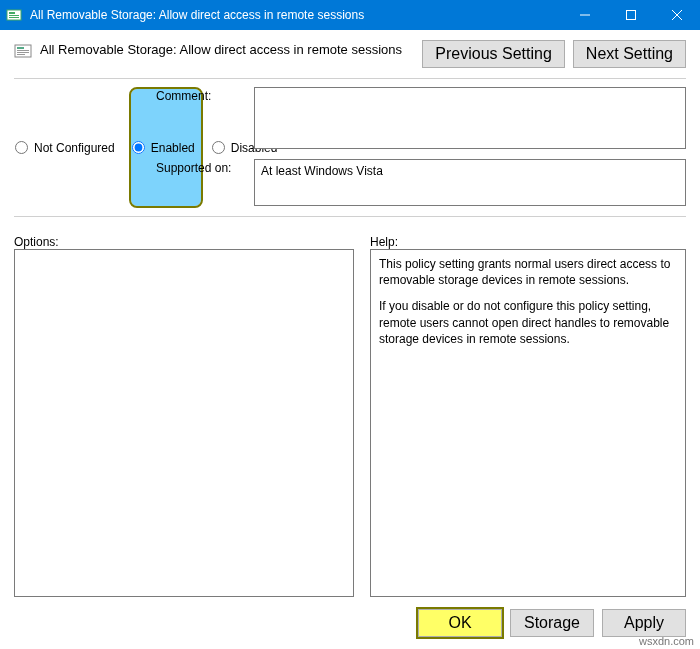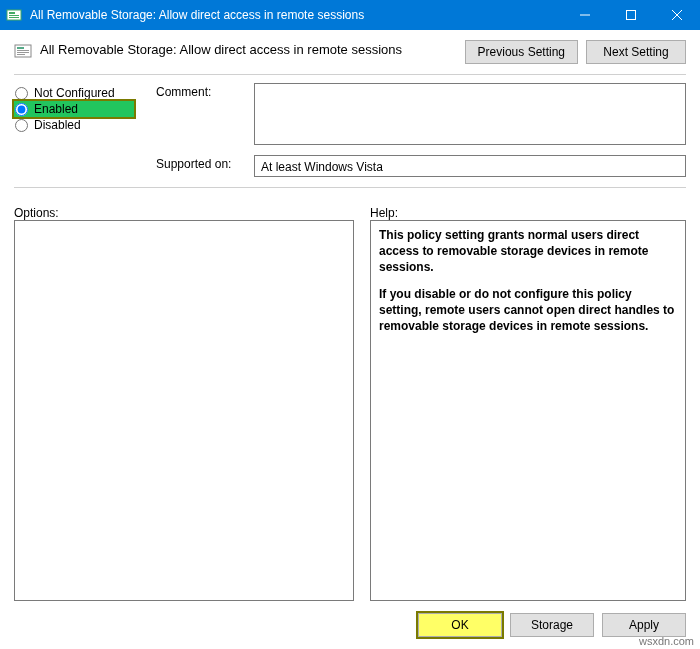--- a/index.html
+++ b/index.html
@@ -12,42 +12,42 @@
   .win-btns { display: flex; height: 100%; }
   .win-btn { width: 46px; display:flex; align-items:center; justify-content:center; color:#fff; }
   .win-btn svg { stroke:#fff; }
 
   .client { padding: 10px 14px 12px 14px; height: calc(100% - 30px); display:flex; flex-direction:column; }
 
   .header-row { display:flex; align-items:flex-start; gap:8px; }
   .header-row .app-icon { width:18px; height:18px; margin-top:2px; }
   .header-row .policy-title { flex:1; font-size:13px; padding-top:2px; }
   .nav-btns { display:flex; gap:8px; }
-  .btn { background:#e1e1e1; border:1px solid #adadad; padding:4px 12px; min-width:100px; text-align:center; cursor:pointer; font-family:inherit; font-size:12px; }
+  .btn { background:#e1e1e1; border:1px solid #adadad; padding:4px 12px; min-width:100px; text-align:center; cursor:pointer; font-family:inherit; font-size:16px; }
 
   .hr { border:none; border-top:1px solid #d0d0d0; margin:10px 0 8px 0; }
 
   .config-row { display:flex; gap:22px; }
-  .radio-col { width:120px; display:flex; flex-direction:column; padding-top:2px; }
+  .radio-col { width:120px; display:flex; flex-direction:row; gap:10px; padding-top:2px; }
   .radio-item { display:flex; align-items:center; gap:6px; white-space:nowrap; padding:1px 6px 1px 1px; }
   .radio-item input { margin:0; }
-  .hl-enabled { background:#22c55e; outline:2px solid #7a7a00; }
+  .hl-enabled { background:#7dd3fc; outline:2px solid #7a7a00;border-radius:6px; }
   .fields-col { flex:1; display:flex; flex-direction:column; gap:10px; }
   .field-row { display:flex; gap:8px; align-items:flex-start; }
   .field-label { width:90px; text-align:left; padding-top:2px; }
   .textarea { flex:1; border:1px solid #7a7a7a; min-height:62px; resize:none; font-family:inherit; font-size:12px; padding:2px 4px; overflow-y:scroll; }
-  .supported { flex:1; border:1px solid #7a7a7a; height:22px; padding:4px 6px; overflow-y:scroll; background:#fff; position:relative; }
+  .supported { flex:1; border:1px solid #7a7a7a; height:47px; padding:4px 6px; overflow-y:scroll; background:#fff; position:relative; }
 
   .panels-row { display:flex; gap:16px; margin-top:10px; flex:1; min-height:0; }
   .panel-col { display:flex; flex-direction:column; min-height:0; }
   .panel-col.left { flex:0 0 340px; }
   .panel-col.right { flex:1; }
   .panel-label { margin-bottom:0; }
   .panel-box { flex:1; border:1px solid #7a7a7a; background:#fff; padding:6px 8px; overflow:auto; line-height:1.35; }
-  .panel-box p { margin:0 0 10px 0;font-weight:bold; }
+  .panel-box p { margin:0 0 10px 0; }
 
   .footer-row { display:flex; justify-content:flex-end; gap:8px; margin-top:12px; }
   .footer-row .btn { min-width:84px; }
   .hl-ok { background:#ffff66; outline:2px solid #7a7a00; }
 
   
   ::-webkit-scrollbar { width:17px; height:17px; }
   ::-webkit-scrollbar-track { background:#f0f0f0; }
   ::-webkit-scrollbar-thumb { background:#c2c2c2; }
   ::-webkit-scrollbar-button { background:#f0f0f0; height:17px; display:block; border:1px solid #ddd;}

